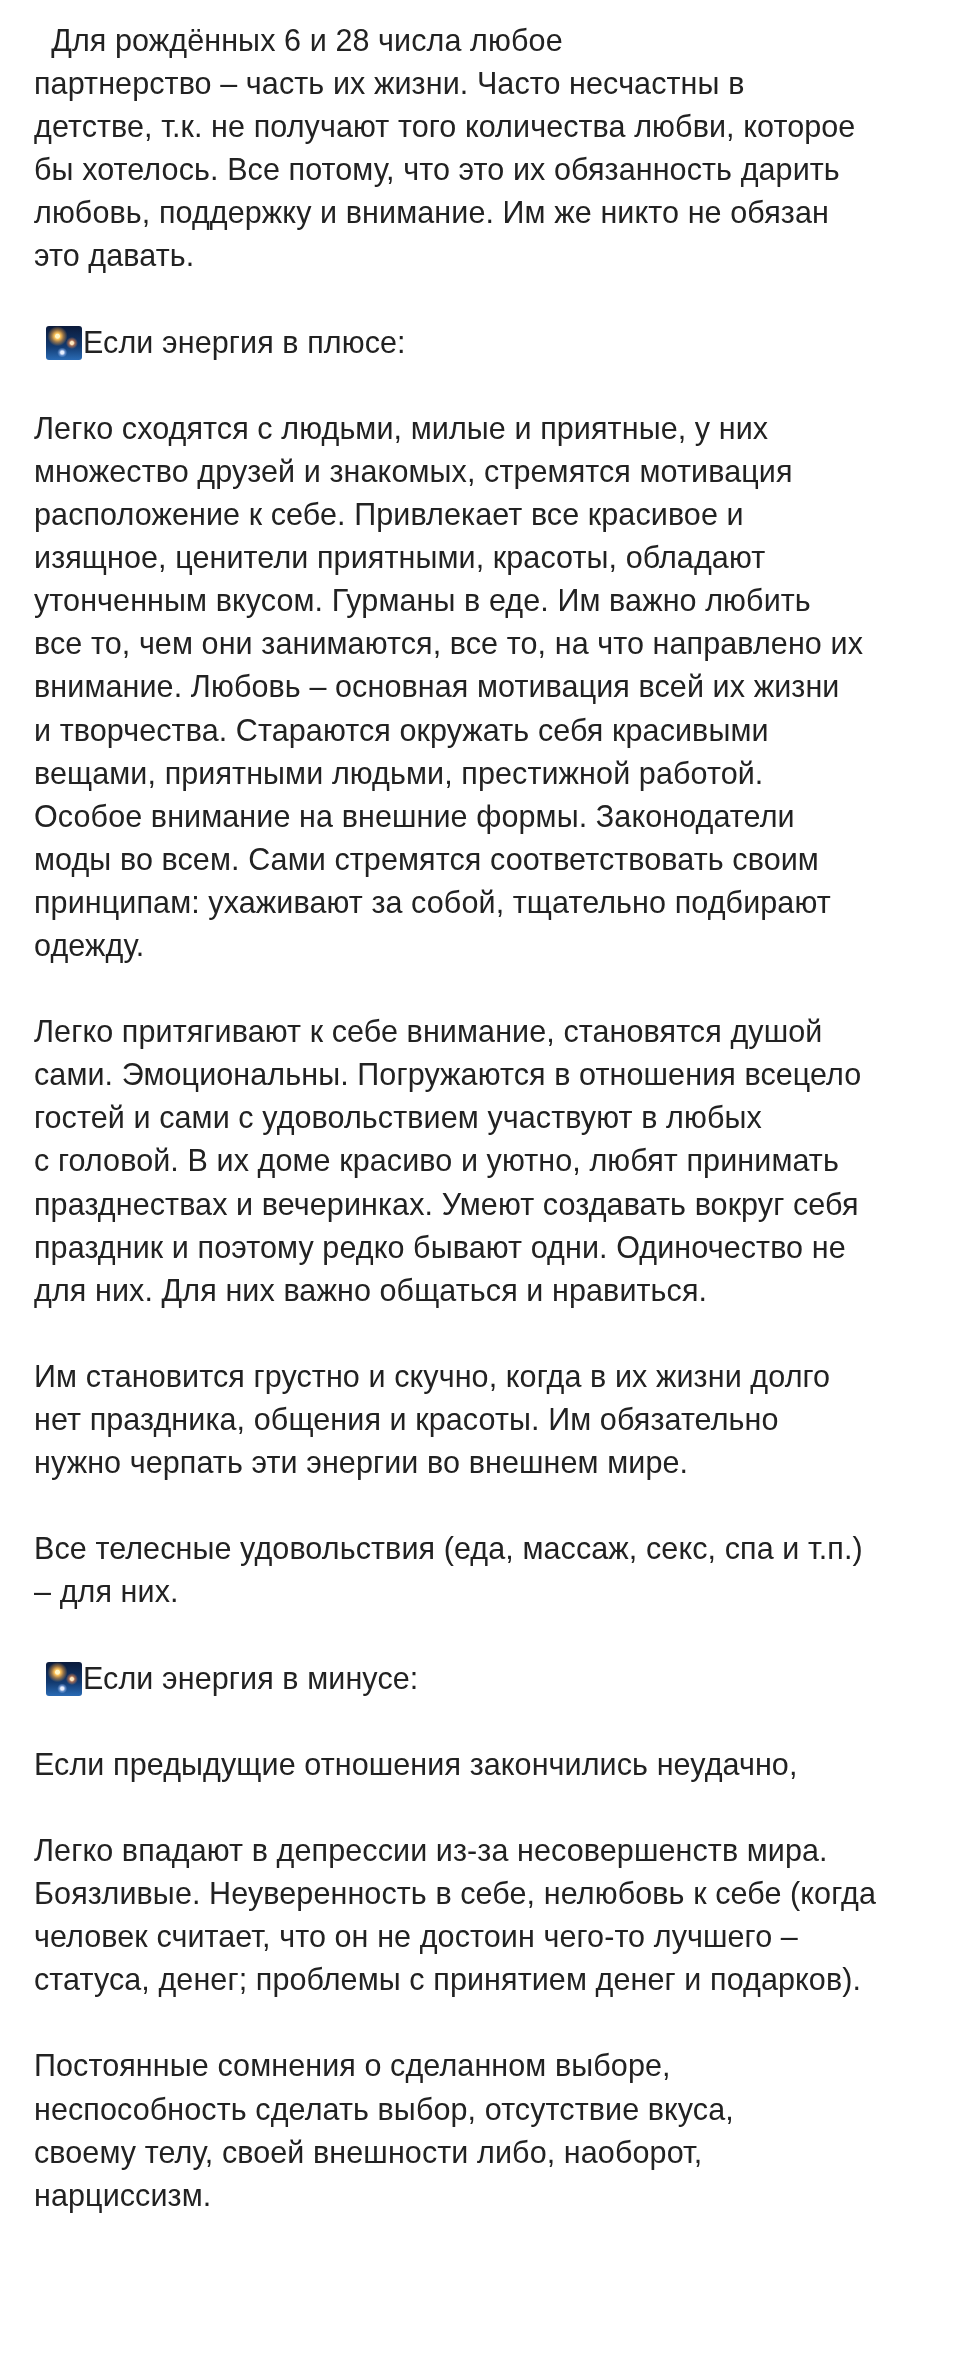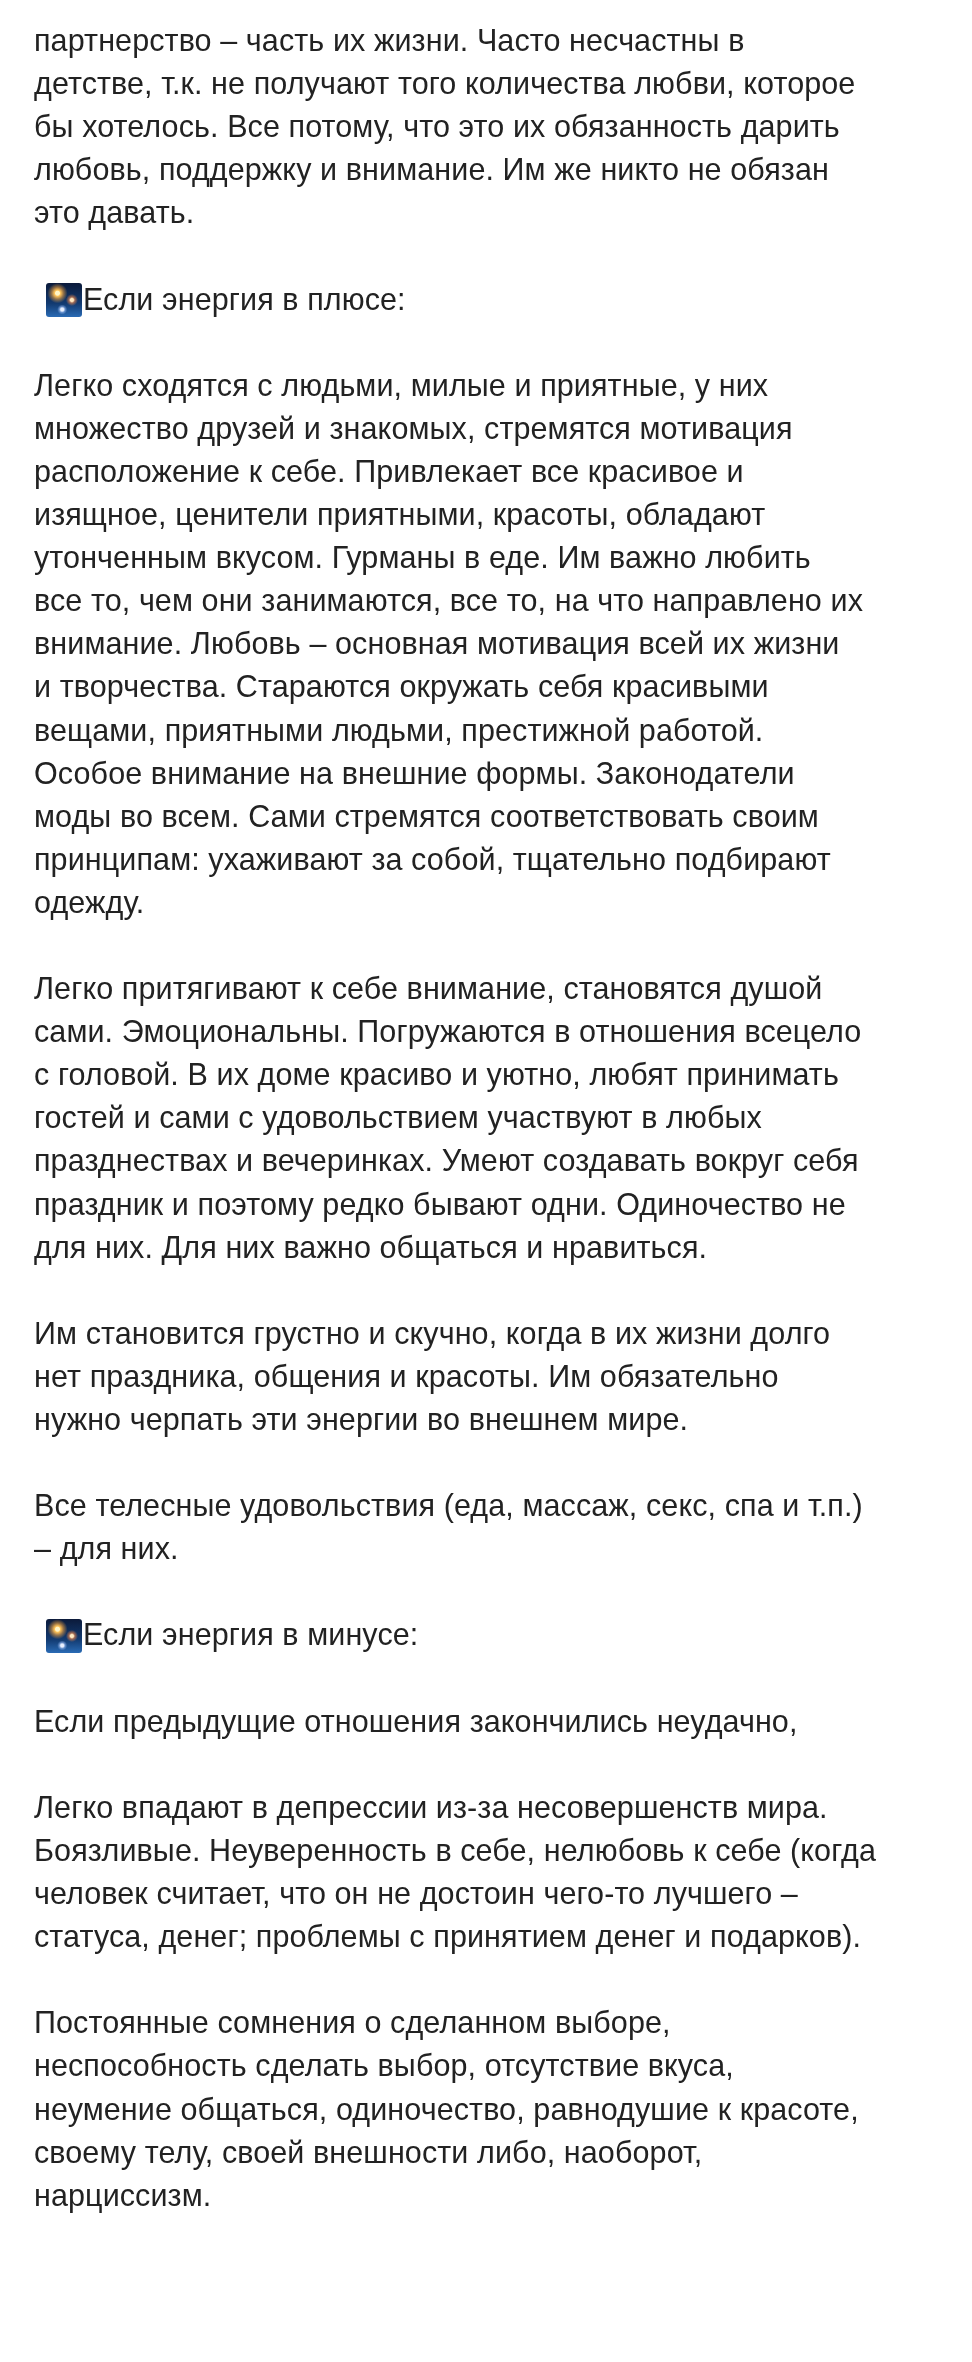--- a/index.html
+++ b/index.html
@@ -53,20 +53,21 @@
       radial-gradient(circle at 45% 78%, #e8f0ff 0 1.5px, rgba(170,200,255,0.5) 3px, rgba(170,200,255,0) 5px),
       linear-gradient(180deg, #0b1a3a 0%, #123a70 60%, #2a6bb5 100%);
   }
 </style>
 </head>
 <body>
 
 <div class="post">
 
   <div>
+    <span class="line">  Для рождённых 6 и 28 числа любое</span>
     <span class="line">партнерство – часть их жизни. Часто несчастны в</span>
     <span class="line">детстве, т.к. не получают того количества любви, которое</span>
     <span class="line">бы хотелось. Все потому, что это их обязанность дарить</span>
     <span class="line">любовь, поддержку и внимание. Им же никто не обязан</span>
     <span class="line">это давать.</span>
   </div>
   <span class="blank"></span>
 
   <div class="heading">
     <span class="emoji-sparkler"></span><span>Если энергия в плюсе:</span>
@@ -86,22 +87,22 @@
     <span class="line">Особое внимание на внешние формы. Законодатели</span>
     <span class="line">моды во всем. Сами стремятся соответствовать своим</span>
     <span class="line">принципам: ухаживают за собой, тщательно подбирают</span>
     <span class="line">одежду.</span>
   </div>
   <span class="blank"></span>
 
   <div>
     <span class="line">Легко притягивают к себе внимание, становятся душой</span>
     <span class="line">сами. Эмоциональны. Погружаются в отношения всецело</span>
+    <span class="line">гостей и сами с удовольствием участвуют в любых</span>
     <span class="line">с головой. В их доме красиво и уютно, любят принимать</span>
-    <span class="line">гостей и сами с удовольствием участвуют в любых</span>
     <span class="line">празднествах и вечеринках. Умеют создавать вокруг себя</span>
     <span class="line">праздник и поэтому редко бывают одни. Одиночество не</span>
     <span class="line">для них. Для них важно общаться и нравиться.</span>
   </div>
   <span class="blank"></span>
 
   <div>
     <span class="line">Им становится грустно и скучно, когда в их жизни долго</span>
     <span class="line">нет праздника, общения и красоты. Им обязательно</span>
     <span class="line">нужно черпать эти энергии во внешнем мире.</span>
@@ -128,18 +129,17 @@
     <span class="line">Легко впадают в депрессии из-за несовершенств мира.</span>
     <span class="line">Боязливые. Неуверенность в себе, нелюбовь к себе (когда</span>
     <span class="line">человек считает, что он не достоин чего-то лучшего –</span>
     <span class="line">статуса, денег; проблемы с принятием денег и подарков).</span>
   </div>
   <span class="blank"></span>
 
   <div>
     <span class="line">Постоянные сомнения о сделанном выборе,</span>
     <span class="line">неспособность сделать выбор, отсутствие вкуса,</span>
-    <span class="line">неумение общаться, одиночество, равнодушие к красоте,</span>
     <span class="line">своему телу, своей внешности либо, наоборот,</span>
     <span class="line">нарциссизм.</span>
   </div>
 
 </div>
 
 </body></html>

